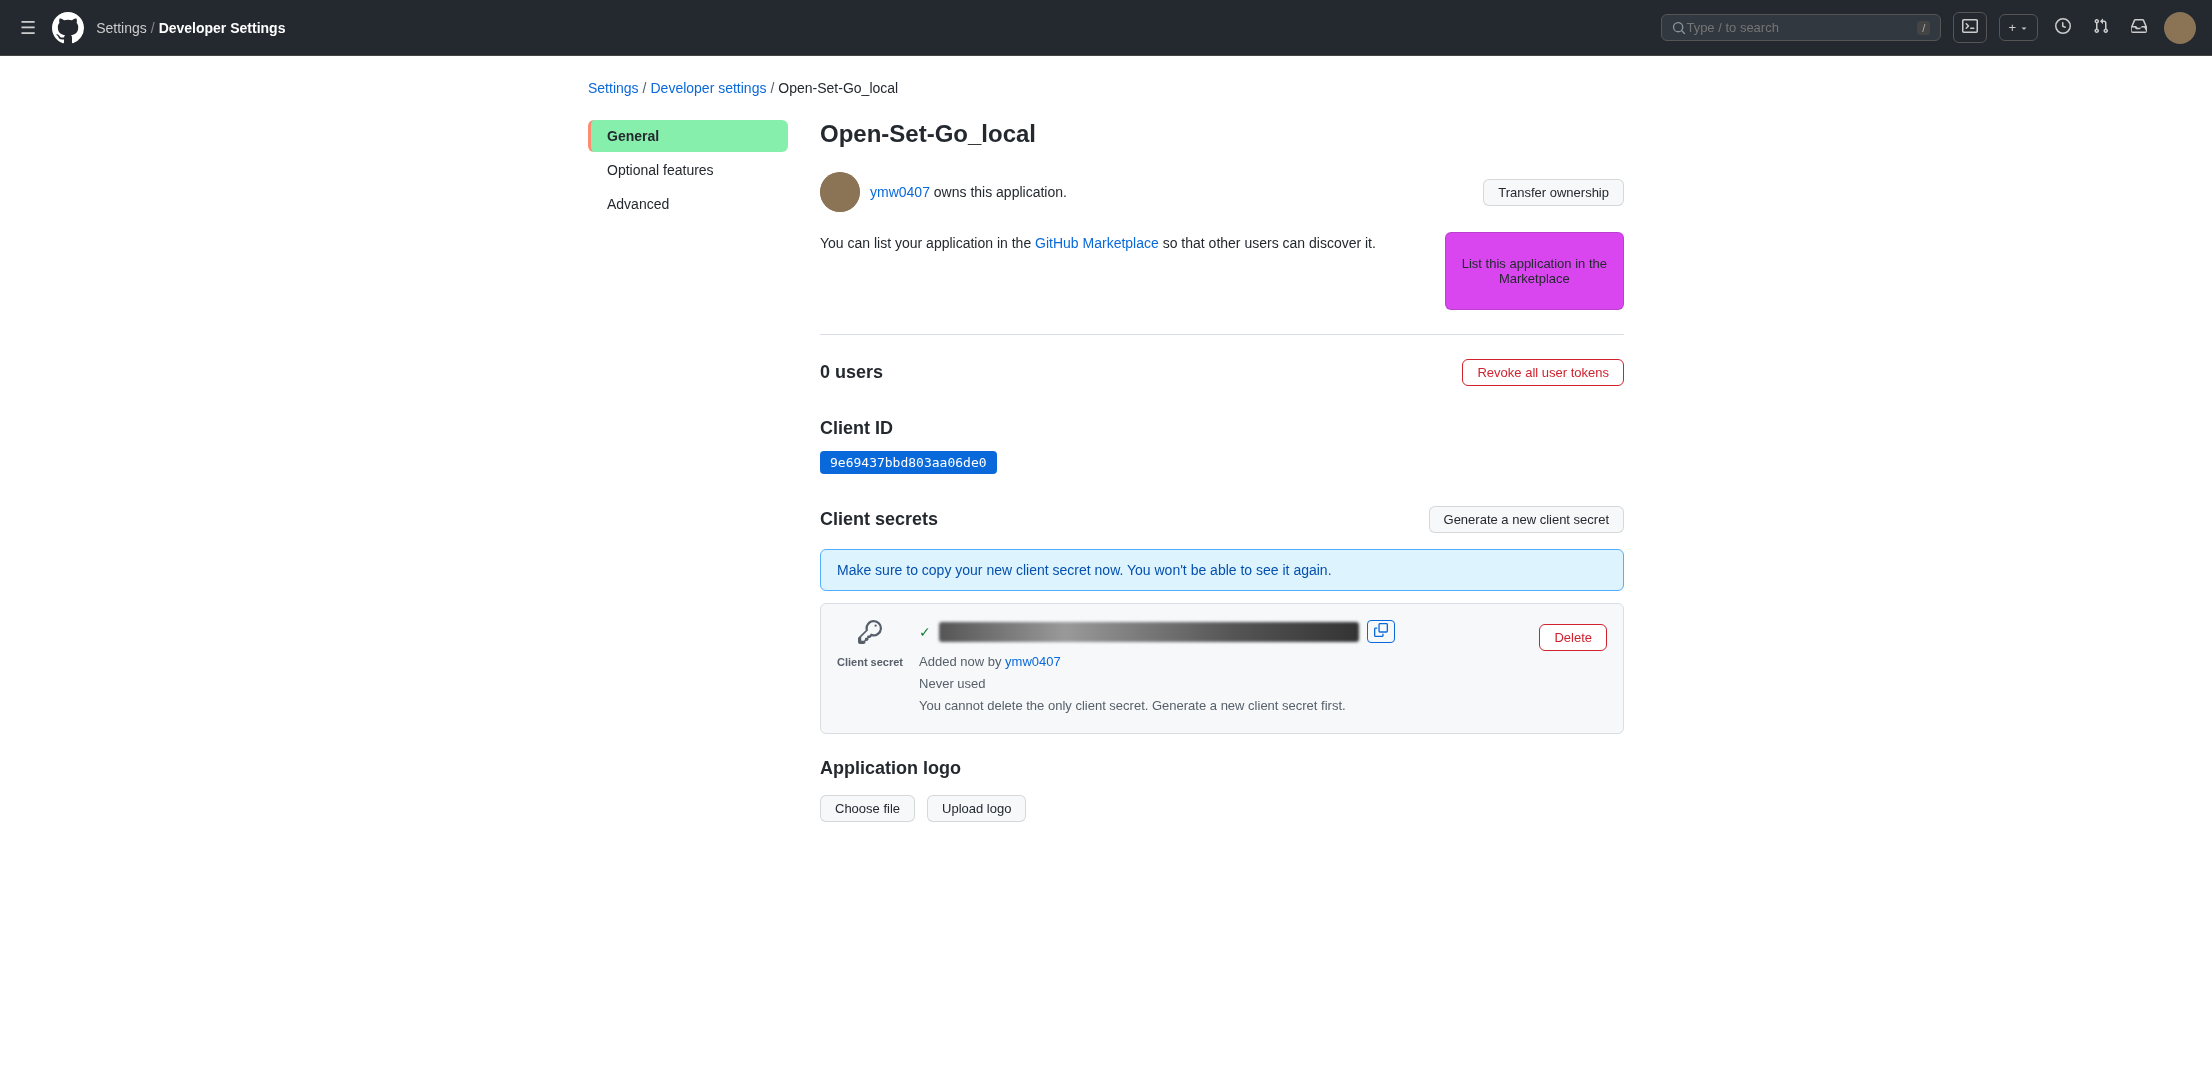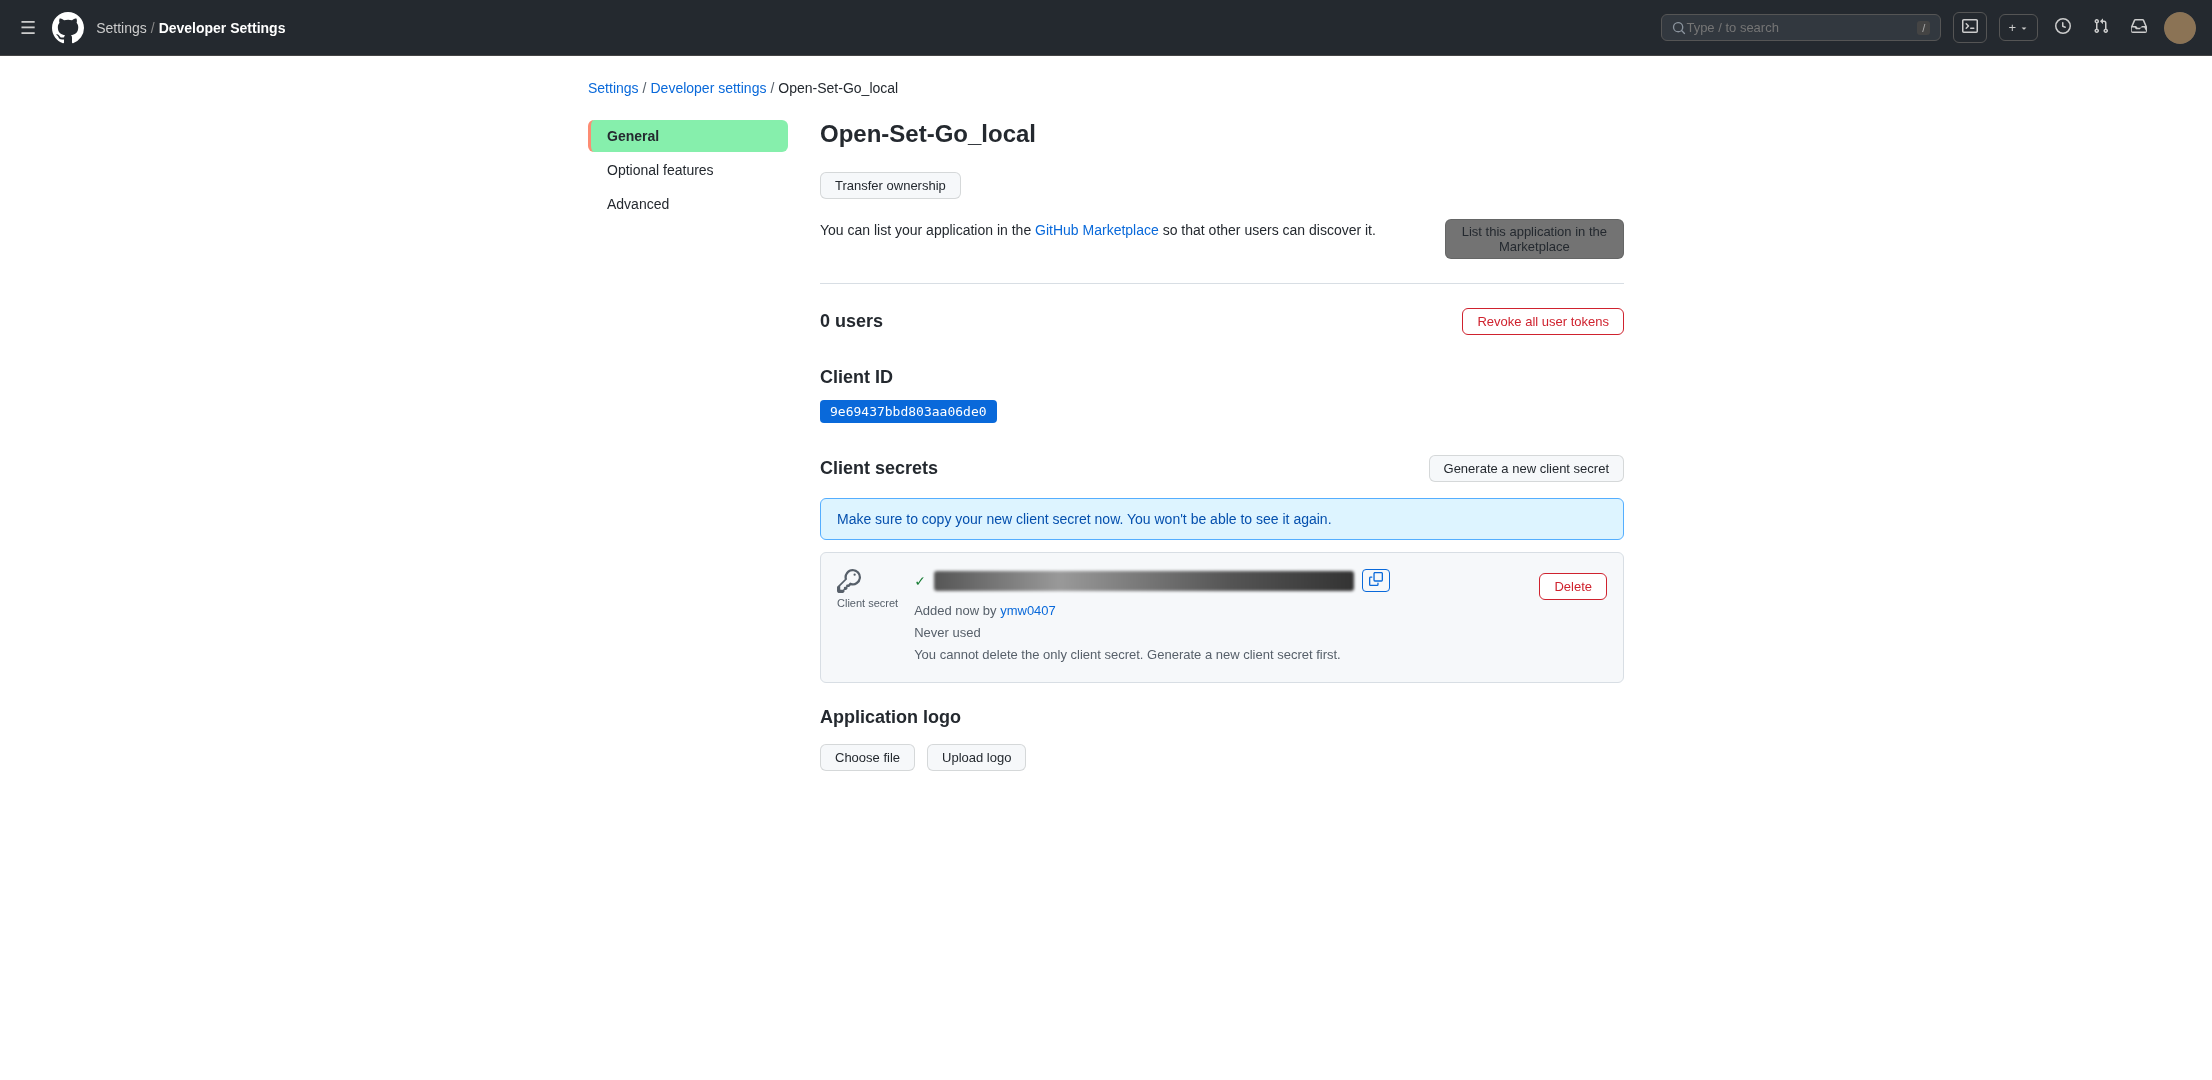--- a/index.html
+++ b/index.html
@@ -101,28 +101,39 @@
           <span>Advanced</span>
         </li>
       </ul>
     </aside>
 
     <main style="flex:1;">
 
       <h1 style="font-size:24px;font-weight:600;margin-bottom:24px;">Open-Set-Go_local</h1>
 
       <div style="display:flex;align-items:center;justify-content:space-between;margin-bottom:20px;">
+        <div style="display:flex;align-items:center;gap:10px;">
+          <div style="width:40px;height:40px;border-radius:50%;background:#8b7355;overflow:hidden;">
+            <svg width="40" height="40" viewBox="0 0 40 40" fill="#6a5040">
+                <circle cx="20" cy="20" r="20" fill="#8b7355"></circle>
+              </svg>
+          </div>
+          <span style="font-size:14px;color:#24292f;">
+            <a href="#" style="color:#0969da;text-decoration:none;">ymw0407</a>
+            <span> </span><span>owns this application.</span>
+          </span>
+        </div>
         <button style="padding:5px 14px;border-radius:6px;font-size:13px;cursor:pointer;border:1px solid rgba(27,31,36,0.15);background:#f6f8fa;color:#24292f;">Transfer ownership</button>
       </div>
 
       <div style="display:flex;align-items:flex-start;justify-content:space-between;margin-bottom:24px;gap:15px;">
         <p style="font-size:14px;color:#24292f;line-height:1.6;max-width:560px;">
           <span>You can list your application in the </span><a href="#" style="color:#0969da;text-decoration:none;">GitHub Marketplace</a><span> so that other users can discover it.</span>
         </p>
-        <button style="padding:4px 16px;border-radius:6px;font-size:13px;cursor:pointer;border:1px solid rgba(27,31,36,0.15);background:#737373;color:#24292f;text-align:center;white-space:normal;min-width:160px;">
+        <button style="padding:23px 16px;border-radius:6px;font-size:13px;cursor:pointer;border:1px solid rgba(27,31,36,0.15);background:#d946ef;color:#24292f;text-align:center;white-space:normal;min-width:160px;">
           <span>List this application in the</span><br>
           <span>Marketplace</span>
         </button>
       </div>
 
       <hr style="border:none;border-top:1px solid #d8dee4;margin:16px 0 24px 0;">
 
       <div style="display:flex;align-items:center;justify-content:space-between;margin-bottom:32px;">
         <span style="font-size:18px;font-weight:600;">0 users</span>
         <button style="padding:5px 14px;border-radius:6px;font-size:13px;cursor:pointer;border:1px solid #cf222e;background:#fff;color:#cf222e;">Revoke all user tokens</button>
@@ -138,21 +149,21 @@
           <h2 style="font-size:18px;font-weight:600;">Client secrets</h2>
           <button style="padding:5px 14px;border-radius:6px;font-size:13px;cursor:pointer;border:1px solid rgba(27,31,36,0.15);background:#f6f8fa;color:#24292f;">Generate a new client secret</button>
         </div>
 
         <div style="background:#ddf4ff;border:1px solid #54aeff;border-radius:6px;padding:12px 16px;margin-bottom:12px;font-size:14px;color:#0550ae;">
           <span>Make sure to copy your new client secret now. You won't be able to see it again.</span>
         </div>
 
         <div style="background:#f6f8fa;border:1px solid #d8dee4;border-radius:6px;padding:16px;display:flex;align-items:flex-start;gap:16px;">
 
-          <div style="display:flex;flex-direction:column;gap:4px;min-width:60px;">
+          <div style="display:flex;flex-direction:column;align-items:center;gap:12px;min-width:60px;font-weight:bold;">
             <svg width="24" height="24" viewBox="0 0 16 16" fill="#57606a">
               <path d="M10.5 0a5.499 5.499 0 1 1-1.288 10.848l-.932.932a.749.749 0 0 1-.53.22H7v.75a.749.749 0 0 1-.22.53l-.5.5a.749.749 0 0 1-.53.22H5v.75a.749.749 0 0 1-.22.53l-.5.5a.749.749 0 0 1-.53.22h-2A1.75 1.75 0 0 1 0 14.25v-2c0-.199.079-.39.22-.53l4.932-4.932A5.5 5.5 0 0 1 10.5 0Zm-4 5.5c-.001.431.069.86.205 1.274L2.22 11.259a.249.249 0 0 0-.073.177v2.064c0 .138.112.25.25.25h1.69l.06-.069.44-.441V12.5a.75.75 0 0 1 .75-.75h.75v-.75a.75.75 0 0 1 .75-.75h.69l1.189-1.189A4.001 4.001 0 1 0 6.5 5.5Z"></path>
               <path d="M11 3.75a.75.75 0 1 0 1.5 0 .75.75 0 0 0-1.5 0Z"></path>
             </svg>
             <span style="font-size:11px;color:#57606a;">Client secret</span>
           </div>
 
           <div style="flex:1;">
 
             <div style="display:flex;align-items:center;gap:8px;margin-bottom:8px;">

